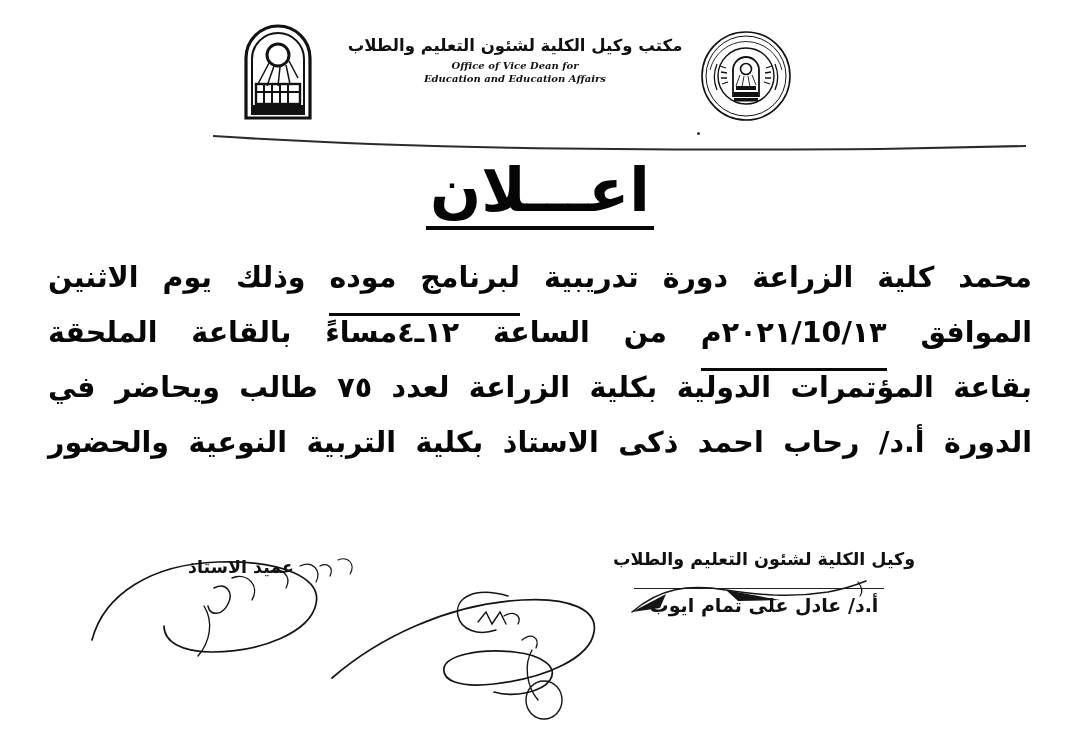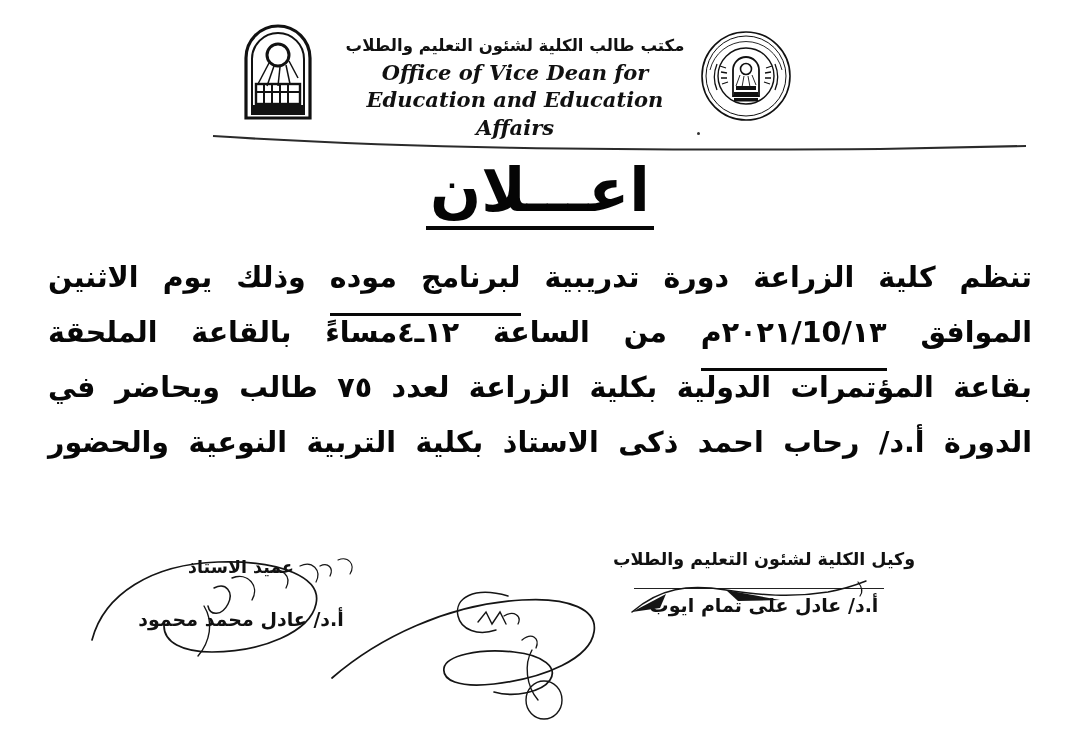--- a/index.html
+++ b/index.html
@@ -52,21 +52,21 @@
     font-weight: 700;
     letter-spacing: 0px;
     line-height: 1.25;
     color: #111;
     white-space: nowrap;
   }
   .header-en {
     font-family: "DejaVu Serif", "Liberation Serif", serif;
     font-style: italic;
     font-weight: 700;
-    font-size: 21px;
+    font-size: 10px;
     line-height: 1.32;
     direction: ltr;
     color: #111;
     margin-top: 2px;
   }
 
   .divider-wrap {
     position: absolute;
     left: 0;
     top: 118px;
@@ -207,21 +207,21 @@
           <line x1="30" y1="62" x2="30" y2="82"></line>
           <line x1="38" y1="62" x2="38" y2="82"></line>
           <line x1="46" y1="62" x2="46" y2="82"></line>
           <line x1="14" y1="70" x2="58" y2="70"></line>
         </g>
         <rect x="10" y="83" width="52" height="9" fill="#111"></rect>
       </svg>
     </div>
 
     <div class="header-text">
-      <div class="header-ar">مكتب طالب الكلية لشئون التعليم والطلاب</div>
+      <div class="header-ar">مكتب وكيل الكلية لشئون التعليم والطلاب</div>
       <div class="header-en">
         <div>Office of Vice Dean for</div>
         <div>Education and Education Affairs</div>
       </div>
     </div>
 
     <div class="crest-right">
       <svg viewBox="0 0 92 92" width="92" height="92" aria-hidden="true">
         <circle cx="46" cy="46" r="44" fill="none" stroke="#111" stroke-width="1.6"></circle>
         <circle cx="46" cy="46" r="40" fill="none" stroke="#111" stroke-width="1"></circle>
@@ -256,37 +256,36 @@
     </svg>
     <span class="divider-dot"></span>
   </div>
 
   <div class="title-block">
     <span class="title-ar">اعـــلان</span>
   </div>
 
   <div class="body-block">
 
-    <p><span>تنظم كلية الزراعة دورة تدريبية </span><span class="u">لبرنامج موده</span><span> وذلك يوم الاثنين</span></p>
+    <p><span>محمد كلية الزراعة دورة تدريبية </span><span class="u">لبرنامج موده</span><span> وذلك يوم الاثنين</span></p>
 
     <p><span>الموافق </span><span class="u">٢٠٢١/10/١٣م</span><span> من الساعة ١٢ـ٤مساءً بالقاعة الملحقة</span></p>
 
     <p>بقاعة المؤتمرات الدولية بكلية الزراعة لعدد ٧٥ طالب ويحاضر في</p>
     <p>الدورة أ.د/ رحاب احمد ذكى الاستاذ بكلية التربية النوعية والحضور</p>
   </div>
 
   <div class="sig-right">
     <div class="sig-role">وكيل الكلية لشئون التعليم والطلاب</div>
     <div class="sig-rule"></div>
     <div class="sig-name">أ.د/ عادل على تمام ايوب</div>
   </div>
 
   <div class="sig-left">
     <div class="sig-role">عميد الاستاذ</div>
-    <div class="sig-name">أ.د/ عادل محمد محمود</div>
   </div>
 
   <div class="ink ink-right">
     <svg viewBox="0 0 270 42" width="270" height="42" aria-hidden="true">
       <path d="M2 34 C 30 10, 58 6, 96 12 C 130 17, 160 20, 198 14 C 214 11, 226 7, 236 3" fill="none" stroke="#151515" stroke-width="1.5" stroke-linecap="round"></path>
       <path d="M96 12 L 150 22 L 108 23 Z" fill="#151515"></path>
       <path d="M2 34 L 36 16 L 30 30 Z" fill="#151515"></path>
       <path d="M228 4 C 232 9, 233 14, 230 18" fill="none" stroke="#151515" stroke-width="1.2" stroke-linecap="round"></path>
     </svg>
   </div>

